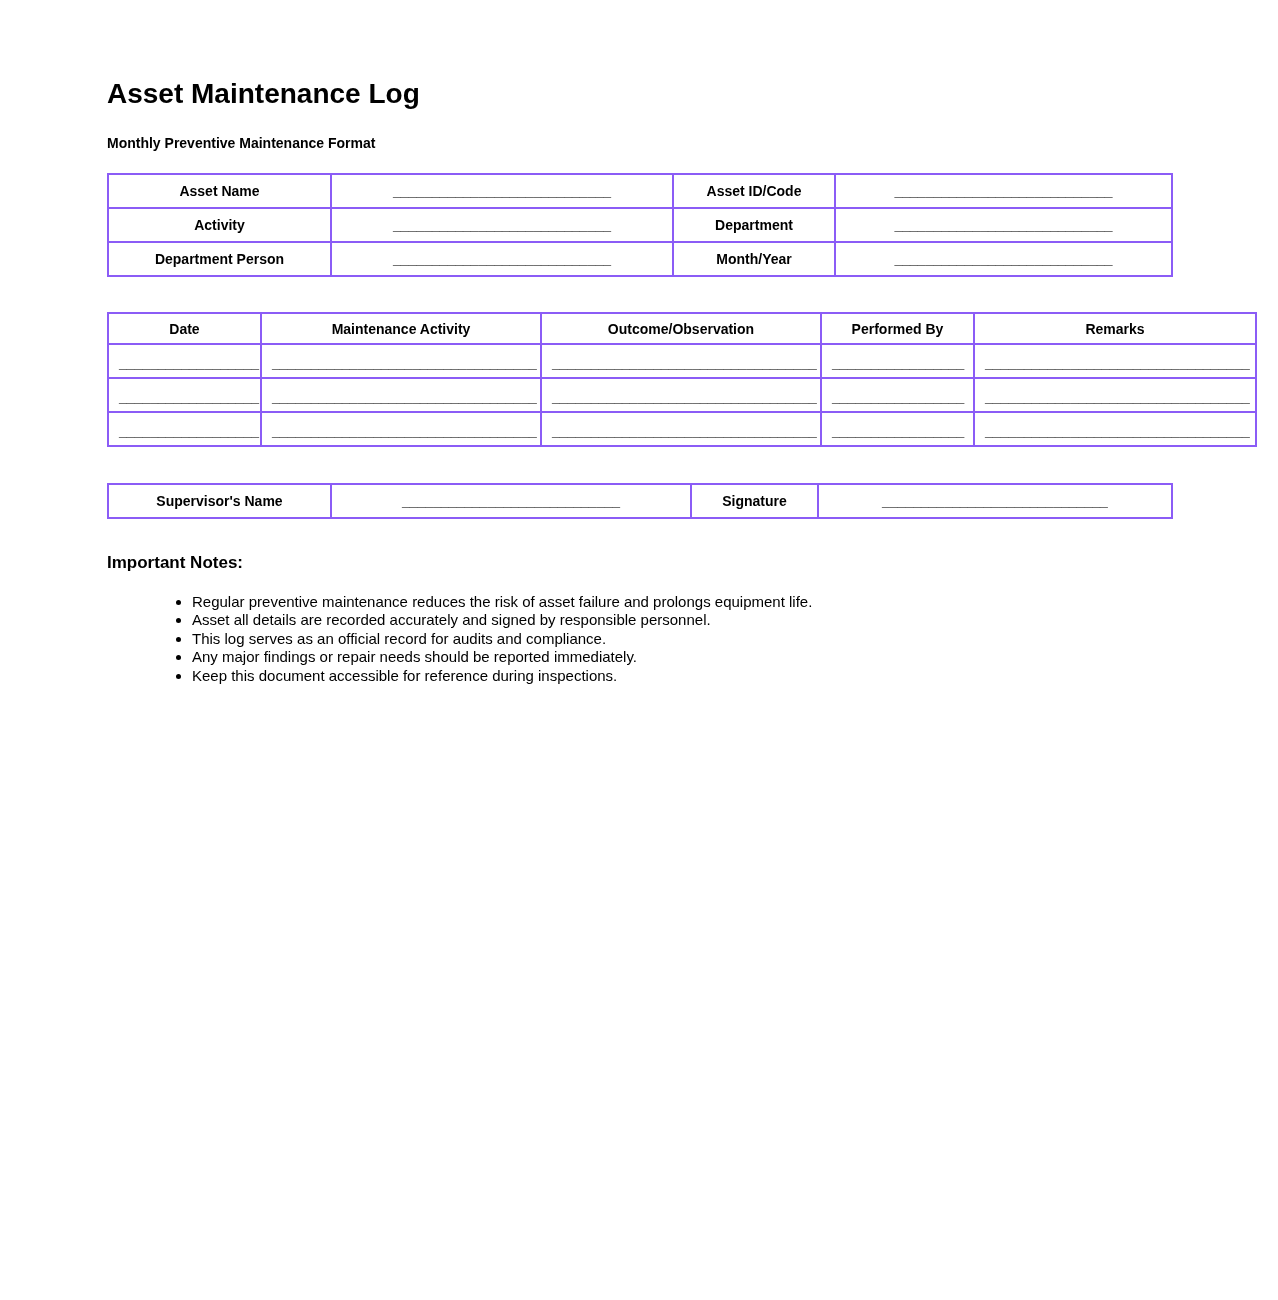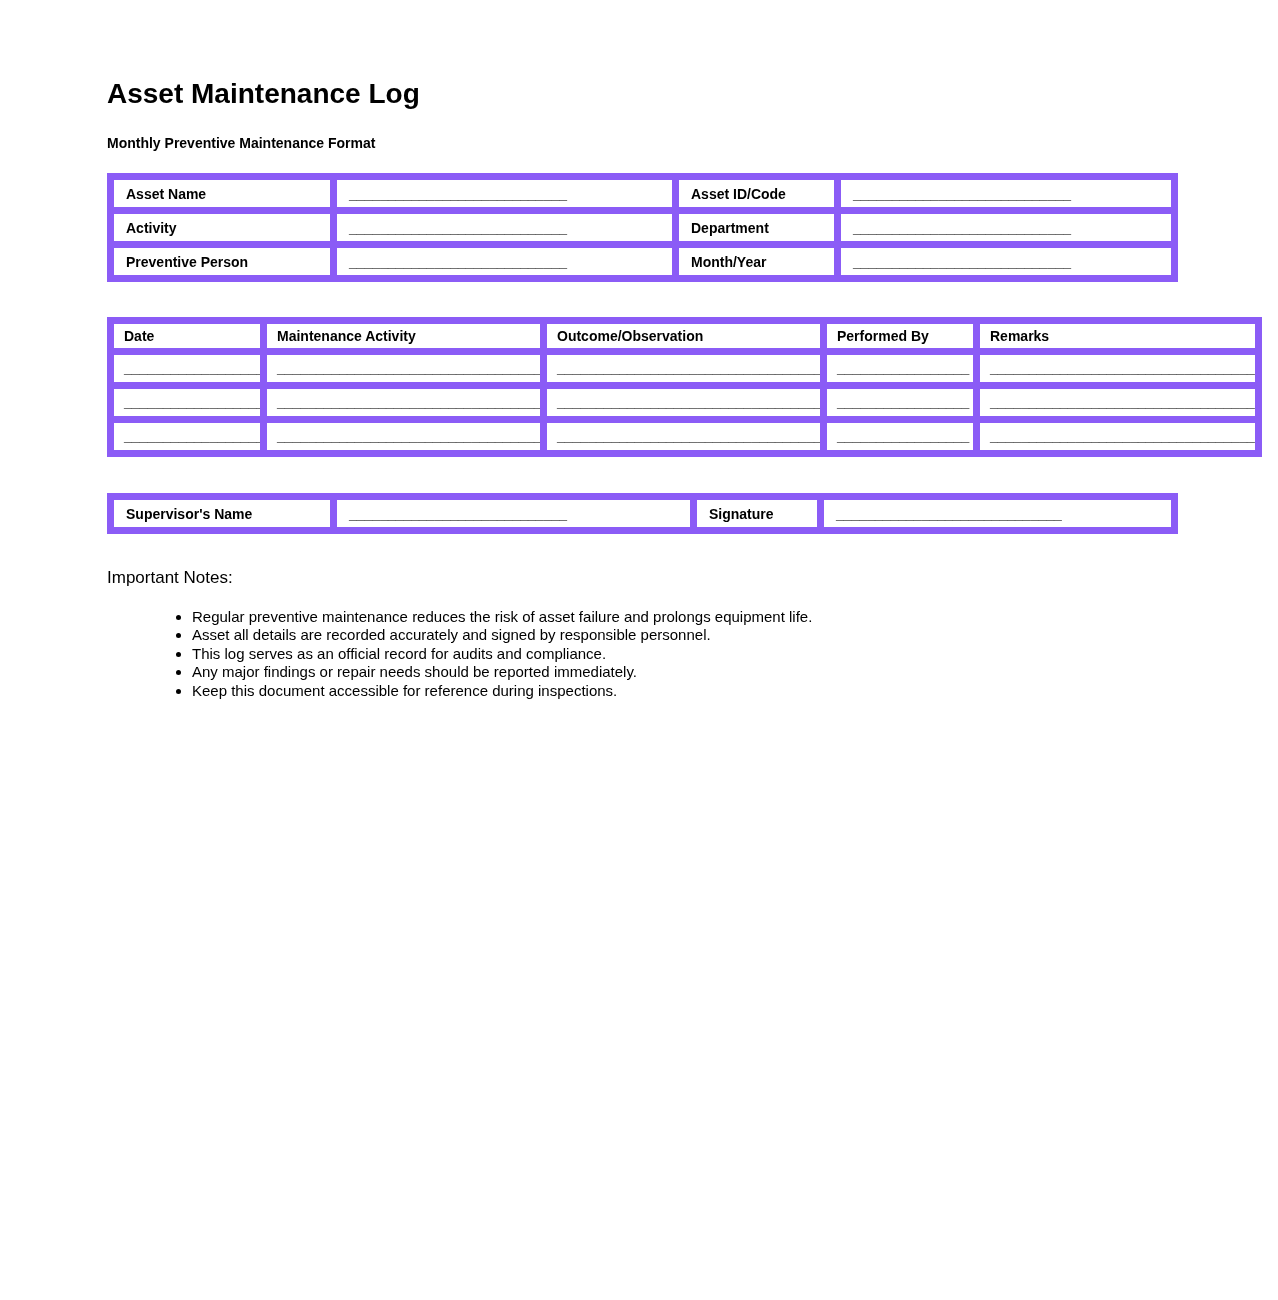--- a/index.html
+++ b/index.html
@@ -23,42 +23,42 @@
     line-height: 23px;
     font-weight: bold;
     margin-top: 22px;
   }
 
   table {
     border-collapse: collapse;
     table-layout: fixed;
   }
   td, th {
-    border: 7px solid #8b5cf6;
+    border: 2px solid #8b5cf6;
     font-size: 14px;
     padding: 0 12px;
     height: 34px;
     vertical-align: middle;
-    text-align: left;
+    text-align: center;
     overflow: hidden;
     white-space: nowrap;
   }
   .label-cell { font-weight: bold; }
   .blank-cell { font-weight: bold; letter-spacing: 0; }
 
   table.info-table { margin-top: 18px; width: 1064px; }
   table.log-table  { margin-top: 35px; width: 1148px; }
   table.log-table th { height: 31px; font-weight: bold; padding: 0 10px; }
   table.log-table td { padding: 0 10px 6px 10px; vertical-align: bottom; }
   table.signoff-table { margin-top: 36px; width: 1064px; border-radius: 12px; }
 
   h3.notes-heading {
     font-size: 17px;
     line-height: 20px;
-    font-weight: normal;
+    font-weight: bold;
     margin-top: 34px;
   }
   ul.notes-list {
     margin-top: 20px;
     padding-left: 40px;
     font-size: 15px;
     line-height: 18.4px;
   }
   ul.notes-list li { list-style-type: disc; margin-left: 45px; }
 </style>
@@ -84,21 +84,21 @@
         <td class="label-cell">Asset ID/Code</td>
         <td class="blank-cell">____________________________</td>
       </tr>
       <tr>
         <td class="label-cell">Activity</td>
         <td class="blank-cell">____________________________</td>
         <td class="label-cell">Department</td>
         <td class="blank-cell">____________________________</td>
       </tr>
       <tr>
-        <td class="label-cell">Preventive Person</td>
+        <td class="label-cell">Department Person</td>
         <td class="blank-cell">____________________________</td>
         <td class="label-cell">Month/Year</td>
         <td class="blank-cell">____________________________</td>
       </tr>
     </tbody>
   </table>
 
   <table class="log-table">
     <colgroup>
       <col style="width:153px">

